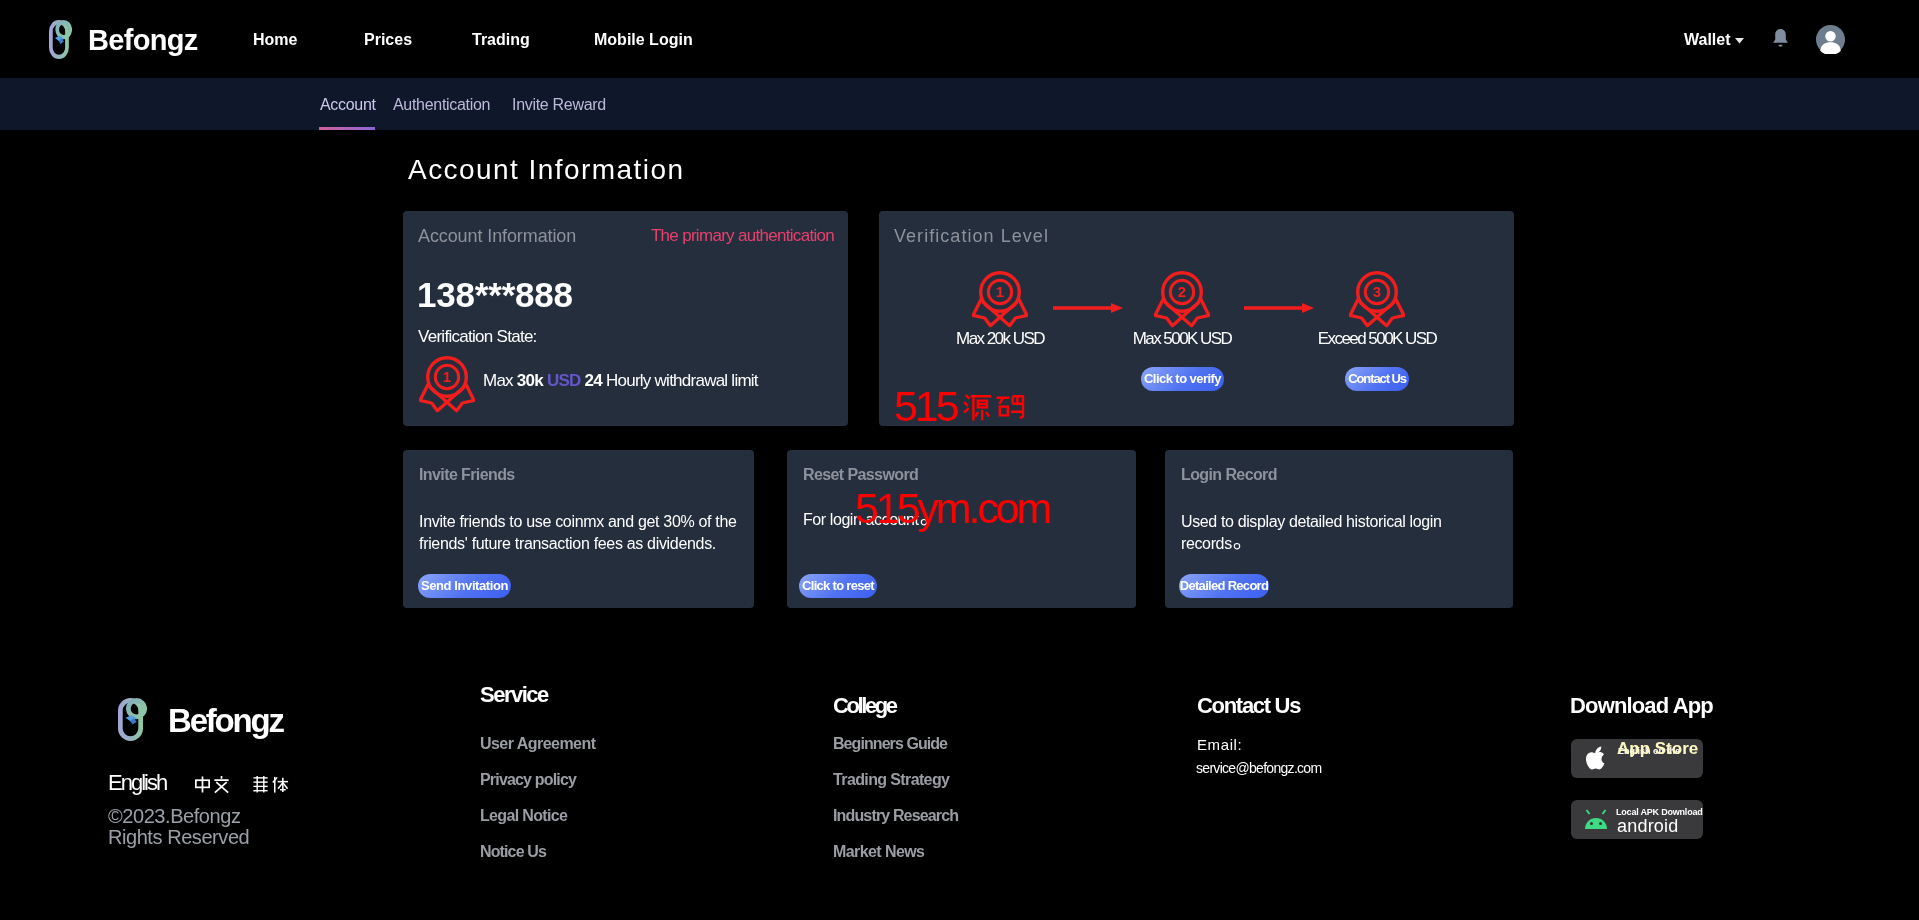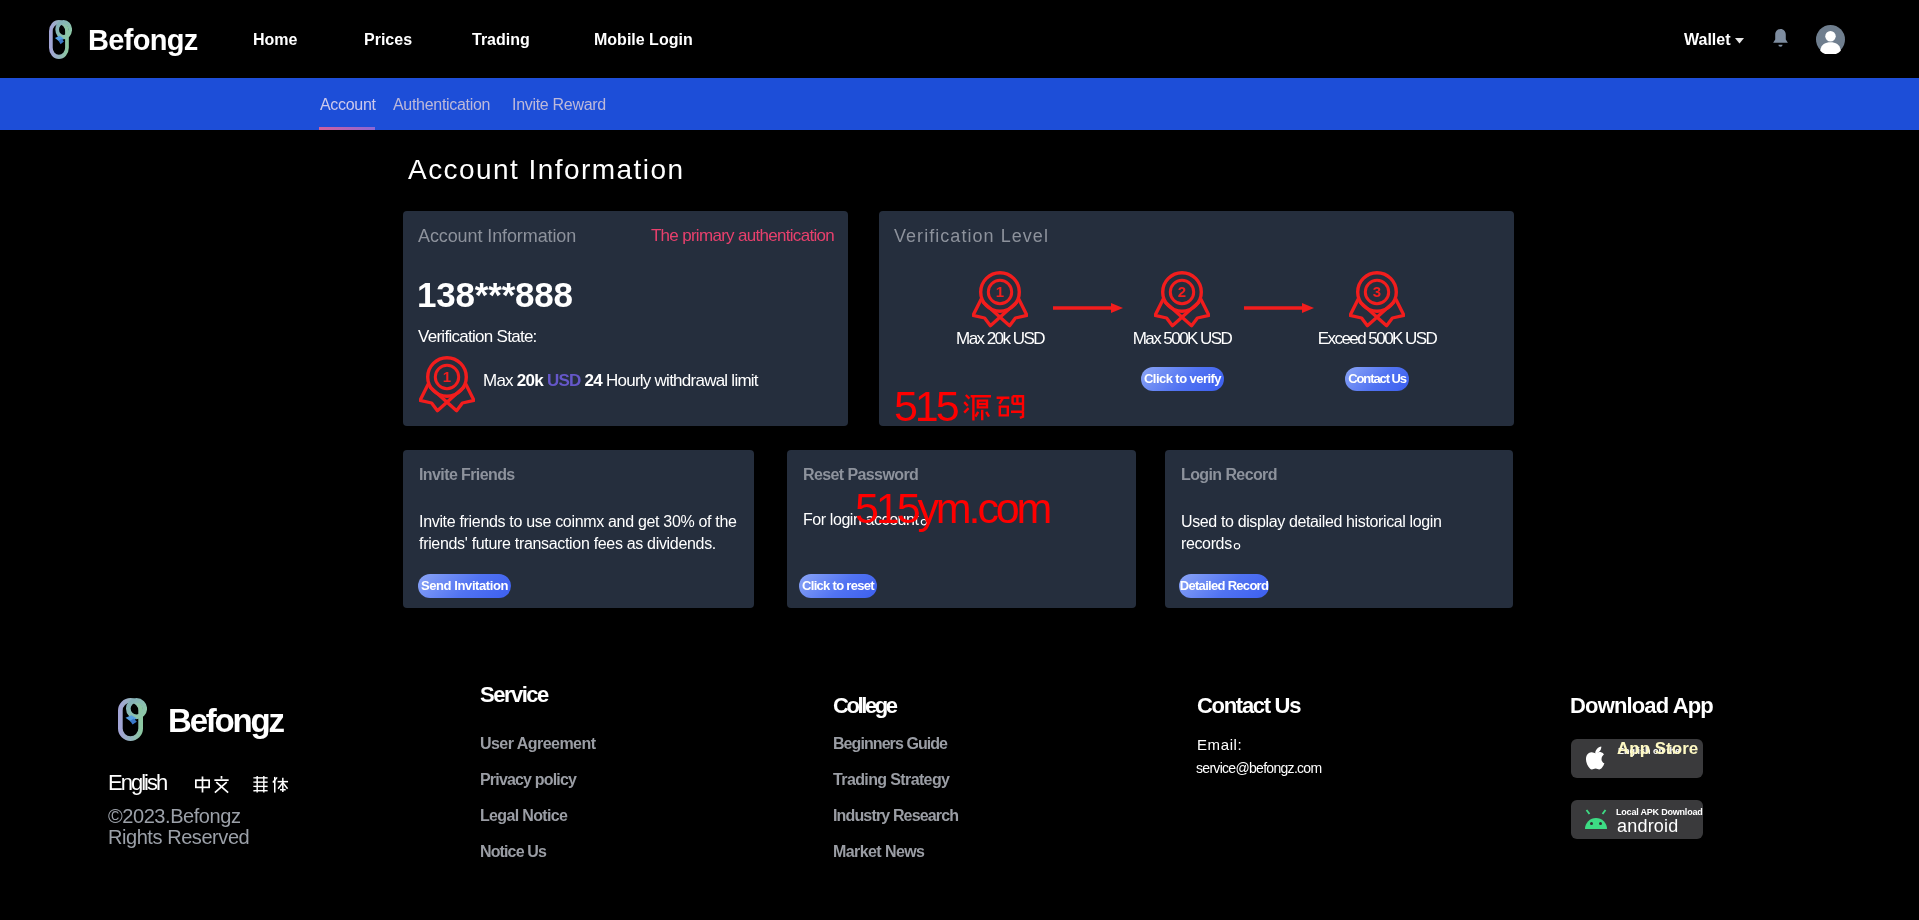--- a/index.html
+++ b/index.html
@@ -3,21 +3,21 @@
 <meta charset="utf-8">
 <style>
 * { margin:0; padding:0; box-sizing:border-box; }
 html,body { background:#000; }
 body { font-family:"Liberation Sans", sans-serif; }
 #page { position:relative; width:1919px; height:920px; background:#000; overflow:hidden;border-radius:9px; }
 .abs { position:absolute; }
 #hdr { position:absolute; left:0; top:0; width:1919px; height:78px; background:#000; }
 .navlink { position:absolute; top:31px; font-size:16px; font-weight:bold; color:#fff; white-space:nowrap; }
 #brand { position:absolute; left:88px; top:24px; font-size:29px; font-weight:bold; color:#fff; letter-spacing:-0.7px; }
-#subnav { position:absolute; left:0; top:78px; width:1919px; height:52px; background:#1d4ed8; }
+#subnav { position:absolute; left:0; top:78px; width:1919px; height:52px; background:#0f172a; }
 .snitem { position:absolute; top:18px; font-size:16px; color:#bdb9da; letter-spacing:-0.3px; white-space:nowrap; }
 #snline { position:absolute; left:319px; top:49px; width:56px; height:3px; background:linear-gradient(90deg,#d1609c,#8b68d6); }
 .card { position:absolute; background:#252e3d; border-radius:4px; }
 .chead { position:absolute; font-size:18px; color:#8d929c; white-space:nowrap; }
 .chead2 { position:absolute; font-size:16px; color:#8d929c; letter-spacing:-0.6px; white-space:nowrap;font-weight:bold; }
 .btn { position:absolute; height:24px; border-radius:12px; background:linear-gradient(135deg,#8ba5f6 0%,#5173f2 55%,#3c5ff0 100%);
   color:#fff; font-size:13px; font-weight:bold; text-align:center; line-height:24px; white-space:nowrap; }
 .medal { position:absolute; }
 .mlabel { position:absolute; font-size:17px; color:#fff; text-align:center; top:329px; width:160px; letter-spacing:-1.55px; white-space:nowrap; }
 .wm { position:absolute; color:#f00; font-size:41px; letter-spacing:-2.1px; white-space:nowrap; }
@@ -62,21 +62,21 @@
 
   <div class="abs" style="left:408px;top:154px;font-size:28px;color:#fff;letter-spacing:1.45px">Account Information</div>
 
   <div class="card" style="left:403px;top:211px;width:445px;height:215px"></div>
   <div class="card" style="left:879px;top:211px;width:635px;height:215px"></div>
 
   <div class="chead" style="left:418px;top:226px;letter-spacing:-0.1px">Account Information</div>
   <div class="abs" style="right:1085px;top:226px;font-size:17px;color:#e8406d;letter-spacing:-0.7px;white-space:nowrap">The primary authentication</div>
   <div class="abs" style="left:417px;top:275px;font-size:35px;font-weight:bold;color:#fff;letter-spacing:-0.2px">138***888</div>
   <div class="abs" style="left:418px;top:327px;font-size:17px;color:#fff;letter-spacing:-0.72px">Verification State:</div>
-  <div class="abs" style="left:483px;top:371px;font-size:17px;color:#fff;letter-spacing:-0.75px;white-space:nowrap">Max <b>20k</b> <b style="color:#6557c9">USD</b> <b>24</b> Hourly withdrawal limit</div>
+  <div class="abs" style="left:483px;top:371px;font-size:17px;color:#fff;letter-spacing:-0.75px;white-space:nowrap">Max <b>30k</b> <b style="color:#6557c9">USD</b> <b>24</b> Hourly withdrawal limit</div>
 
   <div class="chead" style="left:894px;top:226px;letter-spacing:1.05px">Verification Level</div>
 
   <svg class="medal" style="left:419px;top:353px" width="56" height="61" viewBox="0 0 56 61">
       <use href="#medalshape"></use>
       <text x="28" y="29" font-size="15" font-weight="bold" fill="#f21d1d" text-anchor="middle">1</text>
     </svg>
   <svg class="medal" style="left:972px;top:268px" width="56" height="61" viewBox="0 0 56 61">
       <use href="#medalshape"></use>
       <text x="28" y="29" font-size="15" font-weight="bold" fill="#f21d1d" text-anchor="middle">1</text>

